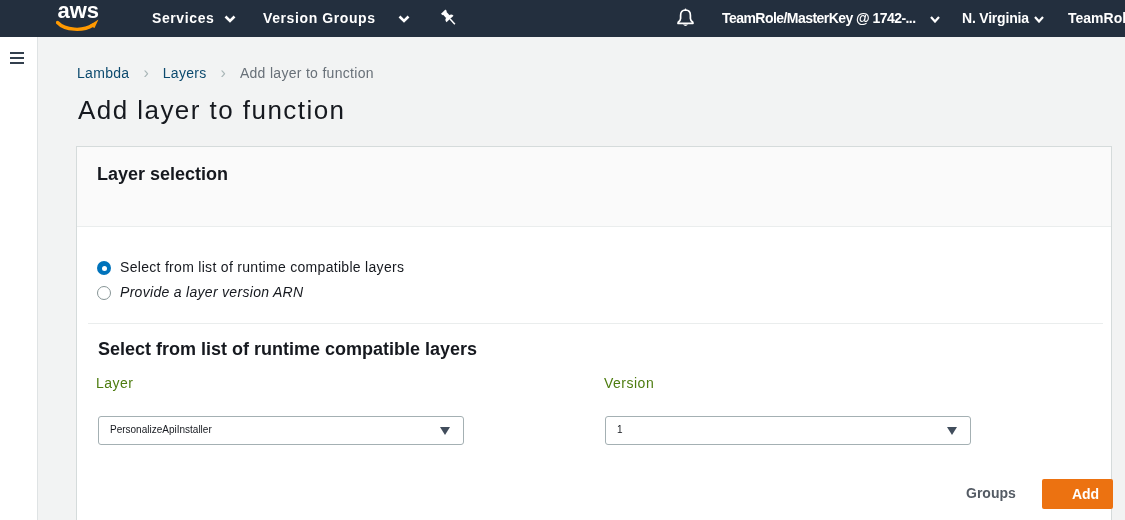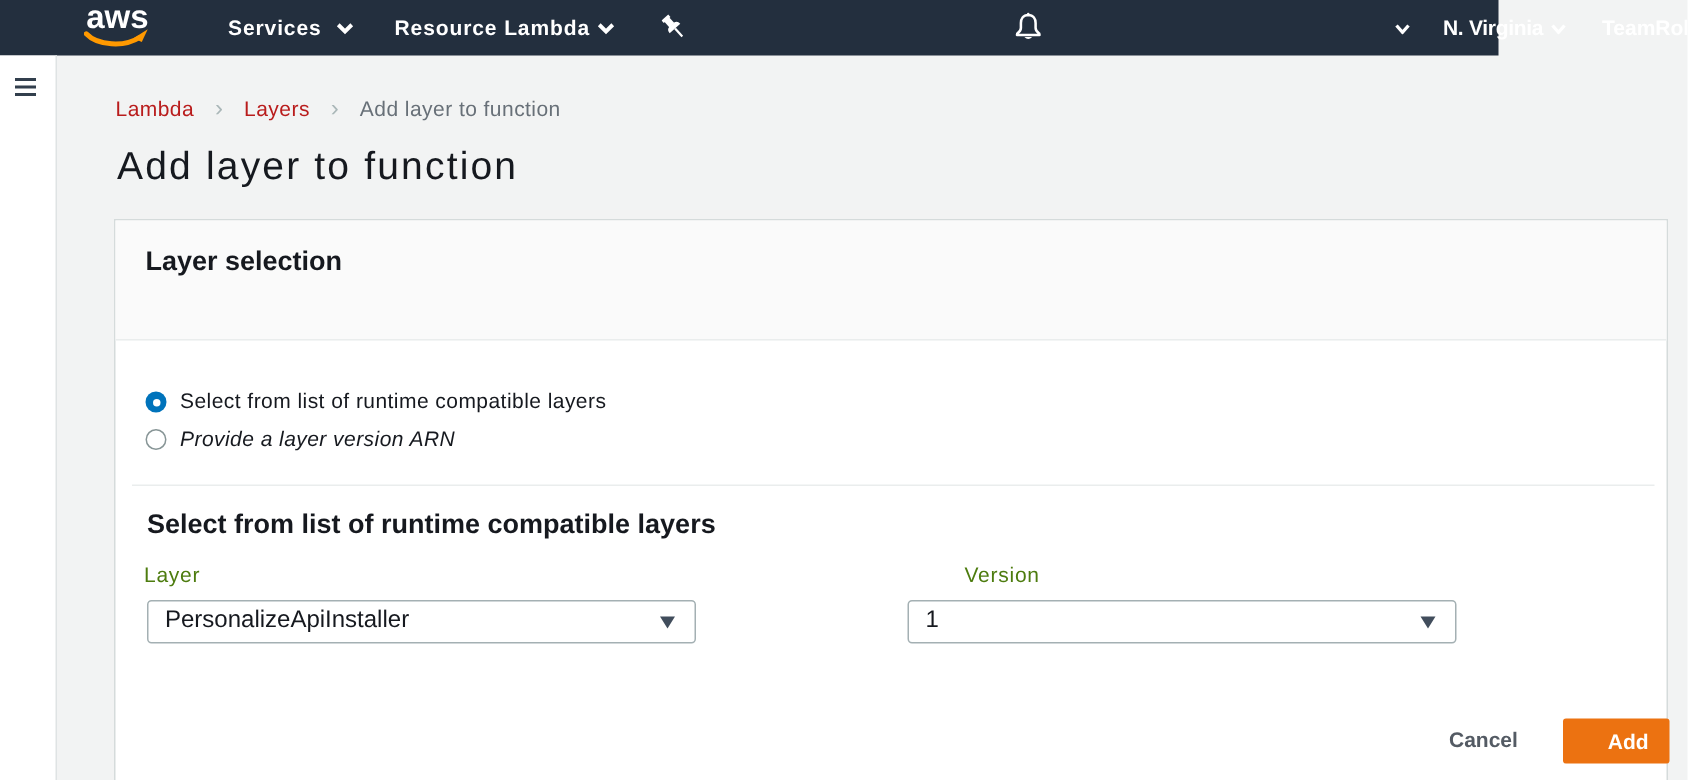--- a/index.html
+++ b/index.html
@@ -1,32 +1,32 @@
 <!DOCTYPE html>
 <html><head>
 <meta charset="utf-8">
 <style>
 * { margin:0; padding:0; box-sizing:border-box; }
 html,body { width:1125px; height:520px; overflow:hidden; }
 body { font-family:"Liberation Sans", sans-serif; background:#f2f3f3; position:relative; }
 .abs { position:absolute; }
 
 
-#nav { position:absolute; left:0; top:0; width:999px; height:37px; background:#232f3e; }
+#nav { position:absolute; left:0; top:0; width:1125px; height:37px; background:#232f3e; }
 .navtxt { position:absolute; color:#ffffff; font-size:14px; font-weight:700; top:11px; line-height:15px; white-space:nowrap; }
 .ls6 { letter-spacing:0.6px;text-align:center; }
 .lsn { letter-spacing:-0.55px; }
 
 
 #side { position:absolute; left:0; top:37px; width:38px; height:483px; background:#ffffff; border-right:1px solid #dfe3e4; }
 .hline { position:absolute; left:10px; width:14px; height:2.3px; background:#323f4d; }
 
 
 #crumb { position:absolute; left:77px; top:64px; font-size:14px; letter-spacing:0.3px; color:#687078; white-space:nowrap; }
-#crumb a { color:#b91c1c; text-decoration:none;text-align:center; }
+#crumb a { color:#0c4a6e; text-decoration:none;text-align:center; }
 .csep { color:#aab7b8; padding:0 14px; font-size:16px; letter-spacing:0; }
 
 
 #h1 { position:absolute; left:78px; top:95px; font-size:26px; letter-spacing:1.45px; color:#16191f; font-weight:400; }
 
 
 #card { position:absolute; left:76px; top:146px; width:1036px; height:394px; background:#ffffff; border:1px solid #d5dbdb; }
 #cardhead { position:absolute; left:0; top:0; width:100%; height:80px; background:#fafafa; border-bottom:1px solid #eaeded; }
 #cardtitle { position:absolute; left:20px; top:17px; font-size:18px; font-weight:700; color:#16191f; }
 #carddesc { position:absolute; left:21px; top:47px; font-size:12px; letter-spacing:0.2px; color:#545b64; }
@@ -35,57 +35,58 @@
 .radio.sel { background:#0073bb; }
 .radio.sel::after { content:""; position:absolute; left:4.5px; top:4.5px; width:5px; height:5px; border-radius:50%; background:#ffffff; }
 .radio.unsel { background:#ffffff; border:1px solid #879596; }
 .rlabel { position:absolute; left:43px; font-size:14px; letter-spacing:0.3px; color:#16191f; }
 
 #divider2 { position:absolute; left:11px; top:176px; width:1015px; height:1px; background:#eaeded; }
 
 #sec2title { position:absolute; left:21px; top:192px; font-size:18px; font-weight:700; color:#16191f; }
 
 .flabel { position:absolute; top:228px; font-size:14px; letter-spacing:0.5px; color:#4d7c0f; }
-.select { position:absolute; top:253px; width:366px; height:29px; background:#ffffff; border:1px solid #a4b0b3; border-radius:3px; font-size:16px; color:#16191f; line-height:25px; padding-left:11px; }
+.select { position:absolute; top:269px; width:366px; height:29px; background:#ffffff; border:1px solid #a4b0b3; border-radius:3px; font-size:10px; color:#16191f; line-height:25px; padding-left:11px; }
 .select .arrow { position:absolute; right:13px; top:9.5px; width:0; height:0; border-left:5.5px solid transparent; border-right:5.5px solid transparent; border-top:8px solid #414d5c; }
 
 
 #cancel { position:absolute; left:966px; top:485px; font-size:14px; font-weight:700; color:#545b64; }
 #addbtn { position:absolute; left:1042px; top:479px; width:71px; height:30px; background:#ec7211; border-radius:2px; color:#ffffff; font-size:14px; font-weight:700; text-align:center; line-height:30px;padding-left:16px; }
 </style>
 </head>
 <body>
 
 <div id="nav">
   <svg class="abs" style="left:56px; top:3px;" width="46" height="30" viewBox="0 0 46 30">
     <text x="1.5" y="15.4" fill="#ffffff" font-family="Liberation Sans" font-size="22" font-weight="700">aws</text>
     <path d="M1.5 19.5 C 9 27.5, 27 28.5, 37 22" fill="none" stroke="#f90" stroke-width="3.3" stroke-linecap="round"></path>
     <path d="M33 22.5 L 42.5 16.5 L 38.5 25 Z" fill="#f90"></path>
   </svg>
   <div class="navtxt ls6" style="left:152px;">Services</div>
   <svg class="abs" style="left:224px; top:15px;" width="12" height="9" viewBox="0 0 12 9">
       <path d="M1.5 1.5 L6 6 L10.5 1.5" fill="none" stroke="#ffffff" stroke-width="2.6"></path>
     </svg>
-  <div class="navtxt ls6" style="left:263px;">Resource Lambda</div>
+  <div class="navtxt ls6" style="left:263px;">Version Groups</div>
   <svg class="abs" style="left:398px; top:15px;" width="12" height="9" viewBox="0 0 12 9">
       <path d="M1.5 1.5 L6 6 L10.5 1.5" fill="none" stroke="#ffffff" stroke-width="2.6"></path>
     </svg>
   <svg class="abs" style="left:441px; top:9px;" width="16" height="18" viewBox="0 0 16 18">
     <g transform="rotate(-42 7.5 8)">
       <rect x="4.2" y="0.5" width="6" height="2.2" fill="#ffffff"></rect>
       <rect x="5" y="2" width="4.4" height="5.5" fill="#ffffff"></rect>
       <path d="M2.5 10.5 Q 2.5 7.5 5 7.2 L 9.5 7.2 Q 12 7.5 12 10.5 Z" fill="#ffffff"></path>
       <rect x="6.6" y="10.5" width="1.5" height="7.2" fill="#ffffff"></rect>
     </g>
   </svg>
 
   <svg class="abs" style="left:676px; top:8px;" width="19" height="20" viewBox="0 0 19 20">
     <path d="M9.5 1.3 L9.5 2.2 M9.5 2 C 6 2 4.6 4.6 4.6 7.4 L 4.6 10.6 Q 4.6 12.6 2.2 14.3 L 2 15.3 L 17 15.3 L 16.8 14.3 Q 14.4 12.6 14.4 10.6 L 14.4 7.4 C 14.4 4.6 13 2 9.5 2 Z" fill="none" stroke="#ffffff" stroke-width="1.7" stroke-linejoin="round" stroke-linecap="round"></path>
     <path d="M6.9 16.6 Q 9.5 19.4 12.1 16.6 Z" fill="#ffffff"></path>
   </svg>
+  <div class="navtxt lsn" style="left:722px;">TeamRole/MasterKey @ 1742-...</div>
   <svg class="abs" style="left:930px; top:16px;" width="10" height="7" viewBox="0 0 10 7">
       <path d="M1 1 L5 5.5 L9 1" fill="none" stroke="#ffffff" stroke-width="2.2"></path>
     </svg>
   <div class="navtxt" style="left:962px; letter-spacing:-0.2px;">N. Virginia</div>
   <svg class="abs" style="left:1034px; top:16px;" width="10" height="7" viewBox="0 0 10 7">
       <path d="M1 1 L5 5.5 L9 1" fill="none" stroke="#ffffff" stroke-width="2.2"></path>
     </svg>
   <div class="navtxt" style="left:1068px;">TeamRole</div>
 </div>
 
@@ -109,18 +110,18 @@
   <div class="radio unsel" style="left:20px; top:139px;"></div>
   <div class="rlabel" style="top:137px;font-style:italic;">Provide a layer version ARN</div>
 
   <div id="divider2"></div>
 
   <div id="sec2title">Select from list of runtime compatible layers</div>
 
   <div class="flabel" style="left:19px;">Layer</div>
   <div class="select" style="left:21px;">PersonalizeApiInstaller<span class="arrow"></span></div>
 
-  <div class="flabel" style="left:527px;margin-left:39px;">Version</div>
+  <div class="flabel" style="left:527px;">Version</div>
   <div class="select" style="left:528px;">1<span class="arrow"></span></div>
 </div>
 
-<div id="cancel">Cancel</div>
+<div id="cancel">Groups</div>
 <div id="addbtn">Add</div>
 
 </body></html>

